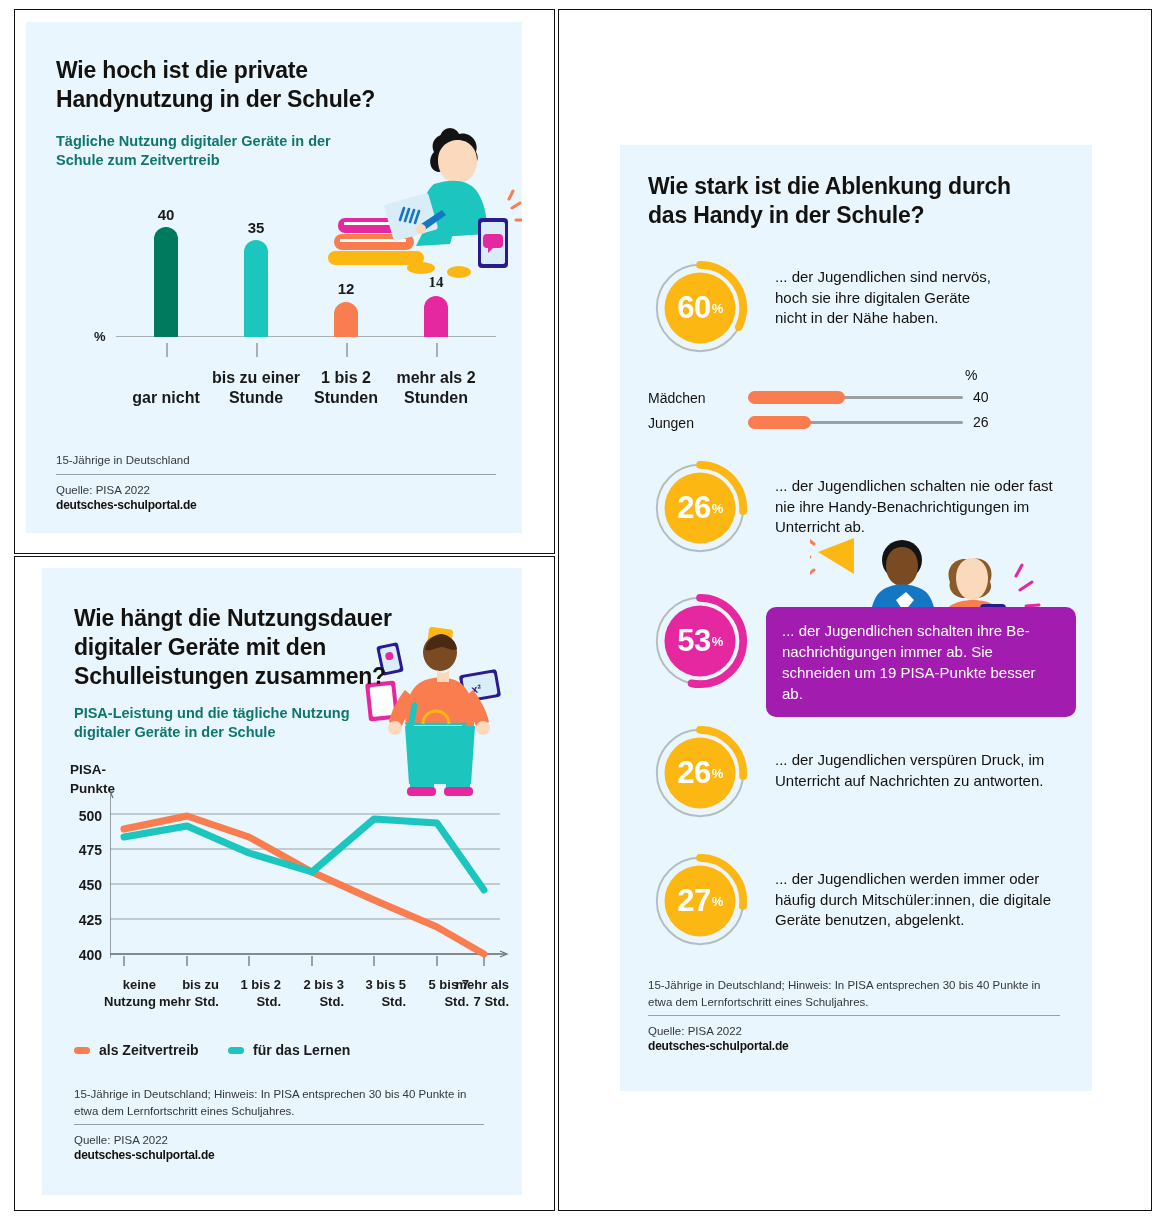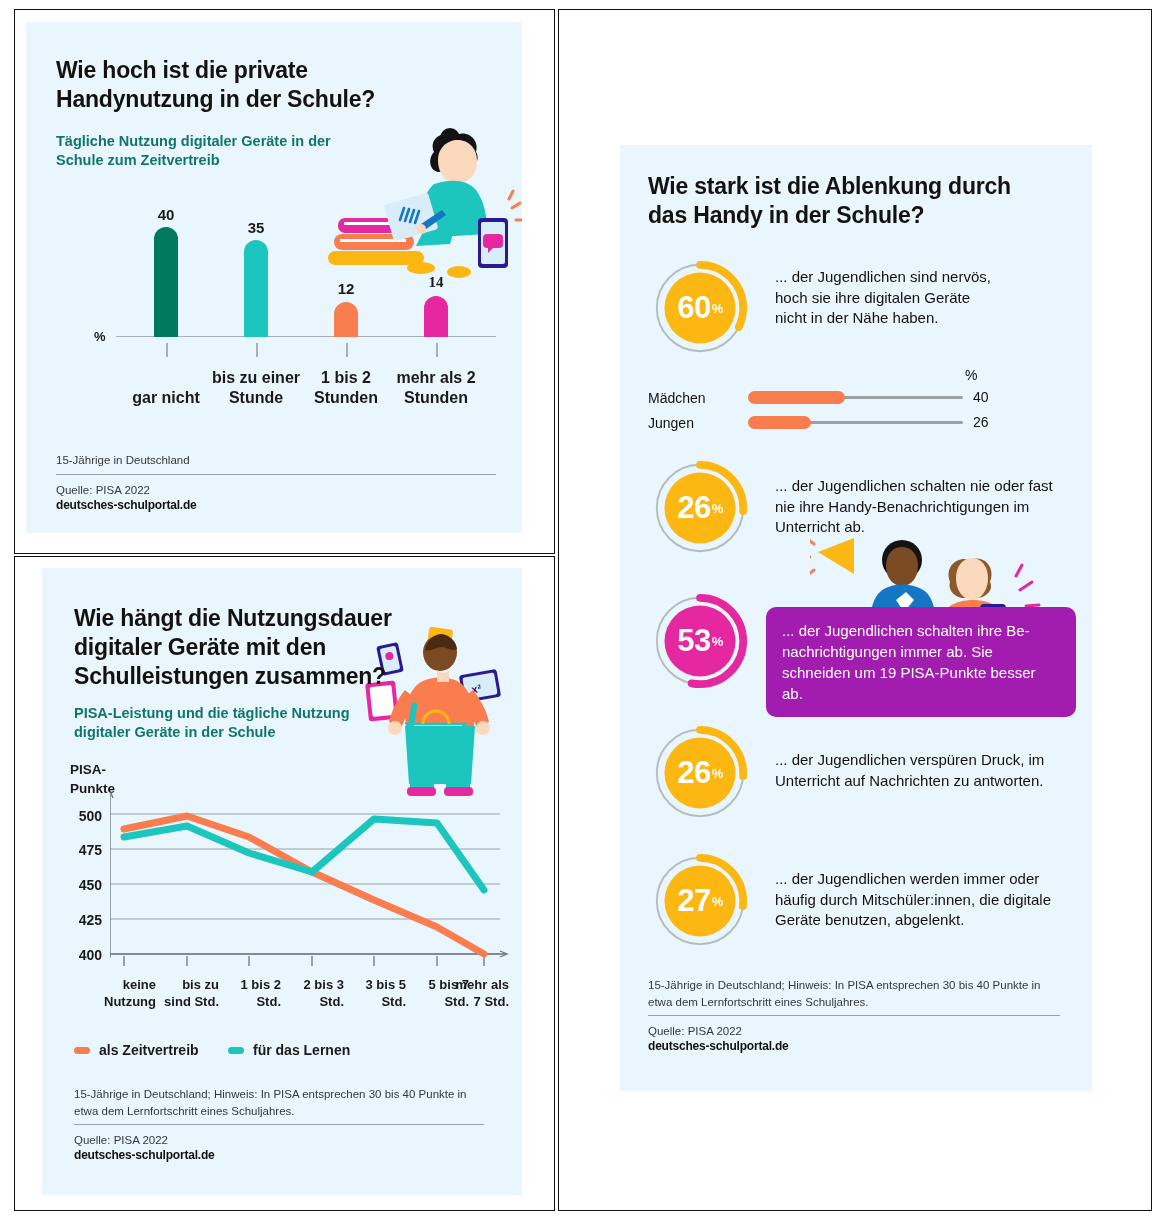--- a/index.html
+++ b/index.html
@@ -222,21 +222,21 @@
       <line x1="202" y1="166" x2="202" y2="176"></line>
       <line x1="264" y1="166" x2="264" y2="176"></line>
       <line x1="327" y1="166" x2="327" y2="176"></line>
       <line x1="374" y1="166" x2="374" y2="176"></line>
     </g>
     <polyline points="14,39 77,26 139,47 202,82 264,110 327,137 374,164" fill="none" stroke="#fa7d50" stroke-width="7" stroke-linecap="round" stroke-linejoin="round"></polyline>
     <polyline points="14,47 77,36 139,63 202,82 264,29 327,33 374,100" fill="none" stroke="#1cc5bd" stroke-width="7" stroke-linecap="round" stroke-linejoin="round"></polyline>
   </svg>
 
   <div class="xcat" style="left:32px;top:215px;">keine Nutzung</div>
-  <div class="xcat" style="left:95px;top:215px;">bis zu sind Std.</div>
+  <div class="xcat" style="left:95px;top:215px;">bis zu mehr Std.</div>
   <div class="xcat" style="left:157px;top:215px;">1 bis 2 Std.</div>
   <div class="xcat" style="left:220px;top:215px;">2 bis 3 Std.</div>
   <div class="xcat" style="left:282px;top:215px;">3 bis 5 Std.</div>
   <div class="xcat" style="left:345px;top:215px;">5 bis 7 Std.</div>
   <div class="xcat" style="left:392px;top:215px;width:55px;">mehr als 7 Std.</div>
 </div>
 
 <div class="legend" style="left:74px;top:1042px;z-index:3;">
   <span class="legend-dash" style="background:#fa7d50;"></span>
   <span>als Zeitvertreib</span>

